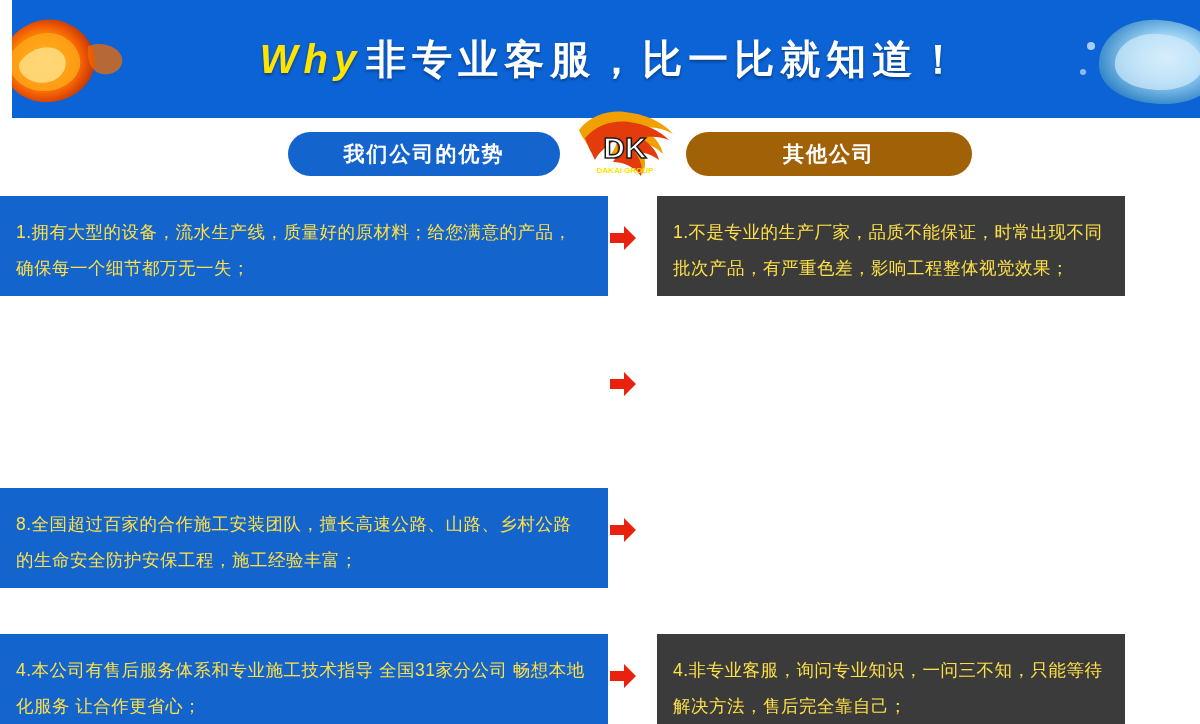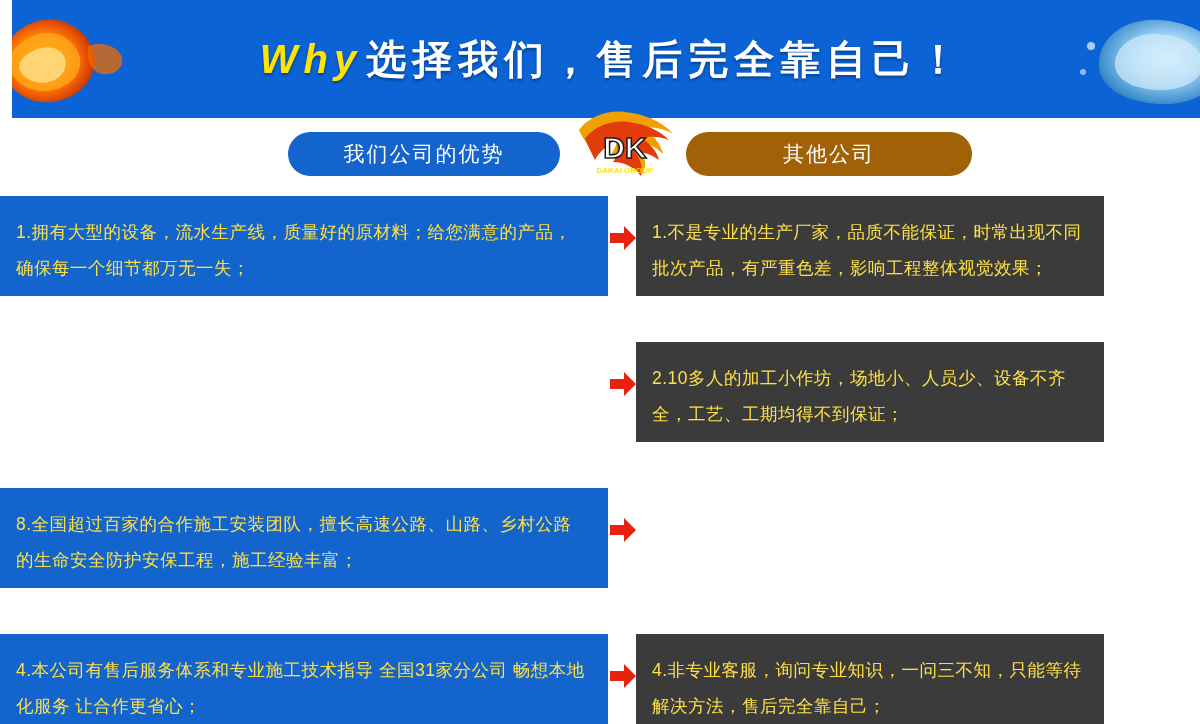--- a/index.html
+++ b/index.html
@@ -78,21 +78,21 @@
   }
   .pill {
     position: absolute;
     height: 44px;
     border-radius: 22px;
     display: flex;
     align-items: center;
     justify-content: center;
     color: #ffffff;
     font-size: 21px;
-    font-weight: normal;
+    font-weight: bold;
     letter-spacing: 2px;
   }
   .pill-left {
     left: 288px;
     width: 272px;
     background: #1464cd;
   }
   .pill-right {
     left: 686px;
     width: 286px;
@@ -129,21 +129,21 @@
     line-height: 36px;
     letter-spacing: 0.5px;
   }
   .cell-left {
     left: 0;
     width: 608px;
     height: 100px;
     background: #1464cd;
   }
   .cell-right {
-    left: 636px;
+    left: 657px;
     width: 468px;
     height: 100px;
     background: #3b3b3b;
   }
   .arrow {
     position: absolute;
     left: 610px;
     top: 30px;
     width: 26px;
     height: 24px;
@@ -184,21 +184,21 @@
     <path d="M44 56 C46 28 74 12 104 14 C138 16 162 32 166 54 C170 78 144 98 110 98 C72 98 42 82 44 56 Z" fill="url(#wg)"></path>
     <path d="M60 56 C62 38 82 26 104 28 C130 30 146 42 148 56 C150 72 130 84 106 84 C80 84 58 74 60 56 Z" fill="#cfe9fa" opacity="0.7"></path>
     <circle cx="36" cy="40" r="4" fill="#bfe2f7" opacity="0.85"></circle>
     <circle cx="28" cy="66" r="3" fill="#bfe2f7" opacity="0.7"></circle>
     <circle cx="172" cy="34" r="3.5" fill="#bfe2f7" opacity="0.8"></circle>
     <circle cx="180" cy="74" r="3" fill="#bfe2f7" opacity="0.6"></circle>
   </svg>
 
   <div class="banner-title">
     <span class="why">Why</span>
-      <span>选择我们，售后完全靠自己！</span>
+      <span>非专业客服，比一比就知道！</span>
   </div>
 </div>
 
 <div class="head-row">
   <div class="pill pill-left">我们公司的优势</div>
   <div class="pill pill-right">其他公司</div>
 </div>
 
 <svg class="logo" viewBox="0 0 120 78">
   <g>
@@ -216,21 +216,20 @@
     <svg class="arrow" viewBox="0 0 26 24">
       <polygon points="0,7 14,7 14,0 26,12 14,24 14,17 0,17" fill="#e8220f"></polygon>
     </svg>
     <div class="cell cell-right">1.不是专业的生产厂家，品质不能保证，时常出现不同批次产品，有严重色差，影响工程整体视觉效果；</div>
   </div>
 
   <div class="row row2">
     <svg class="arrow" viewBox="0 0 26 24">
       <polygon points="0,7 14,7 14,0 26,12 14,24 14,17 0,17" fill="#e8220f"></polygon>
     </svg>
-    <div class="cell cell-right">2.10多人的加工小作坊，场地小、人员少、设备不齐全，工艺、工期均得不到保证；</div>
   </div>
 
   <div class="row row3">
     <div class="cell cell-left">8.全国超过百家的合作施工安装团队，擅长高速公路、山路、乡村公路的生命安全防护安保工程，施工经验丰富；</div>
     <svg class="arrow" viewBox="0 0 26 24">
       <polygon points="0,7 14,7 14,0 26,12 14,24 14,17 0,17" fill="#e8220f"></polygon>
     </svg>
   </div>
 
   <div class="row row4">

